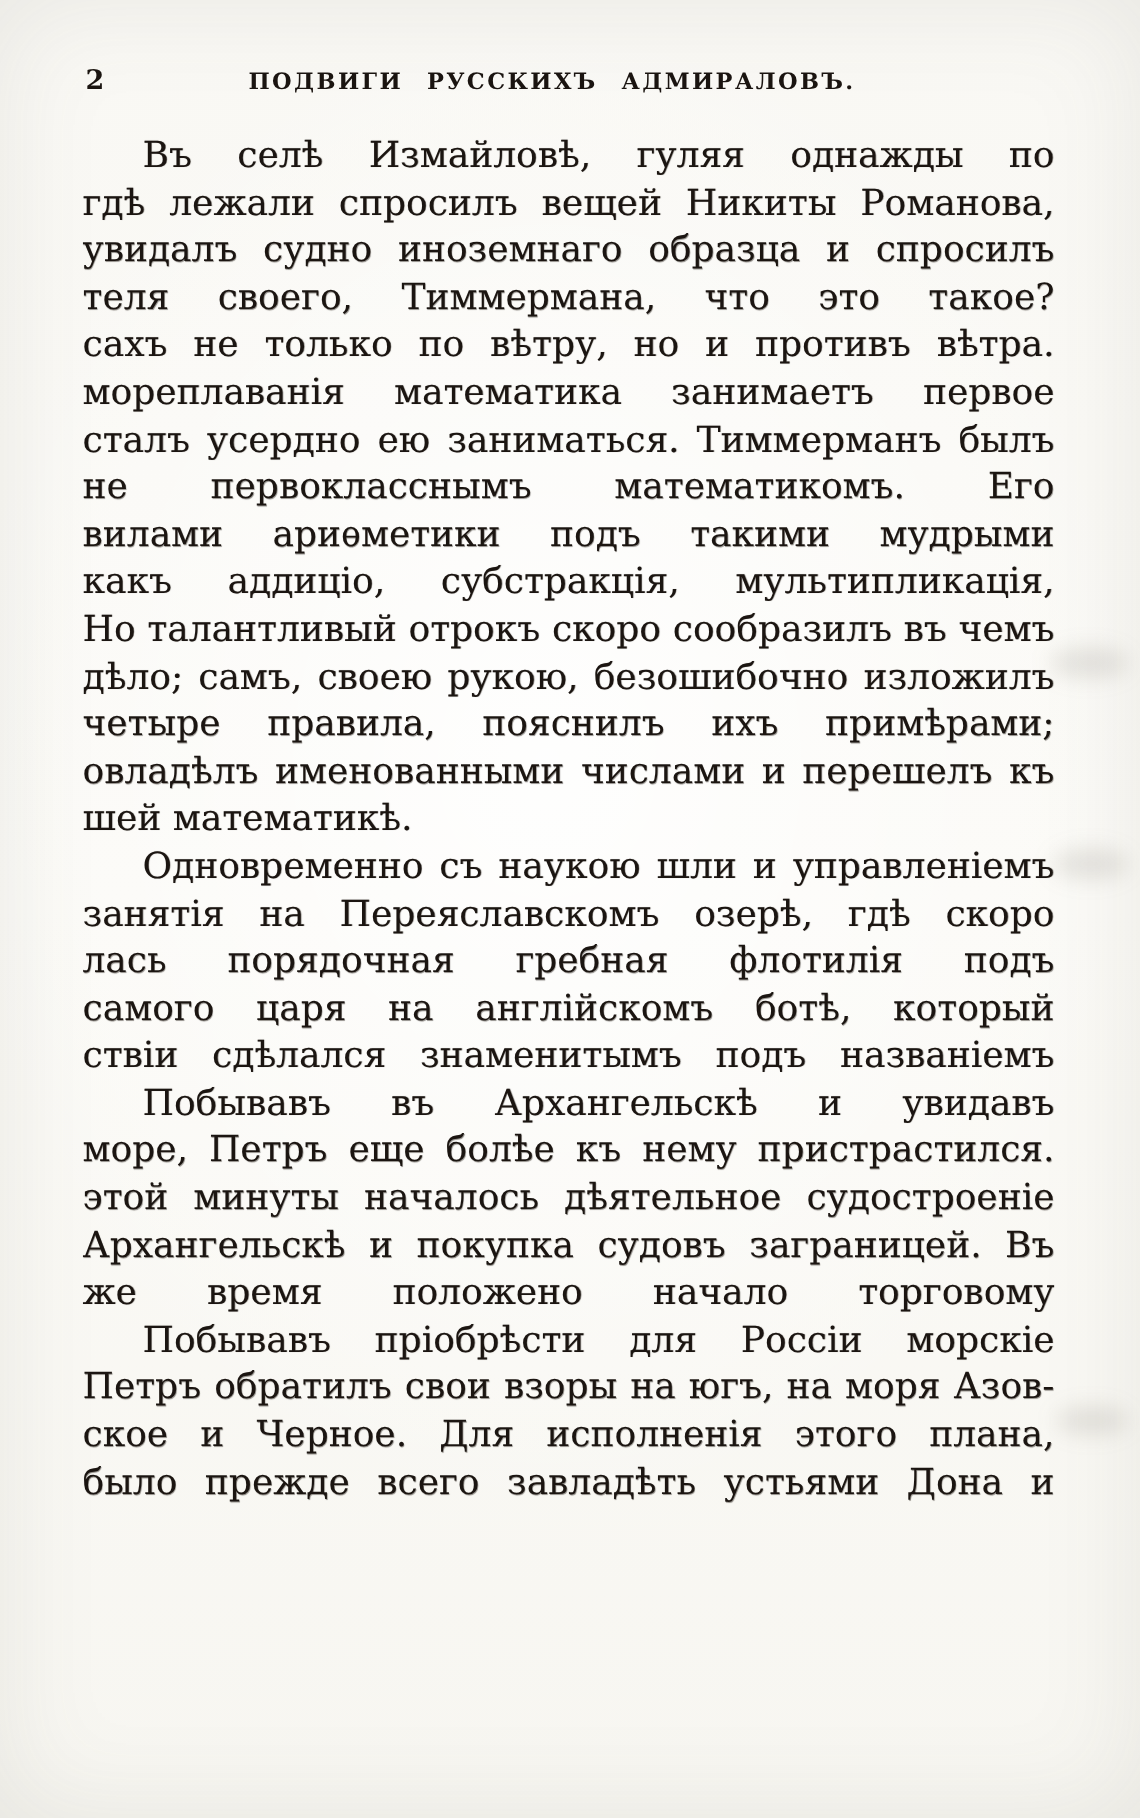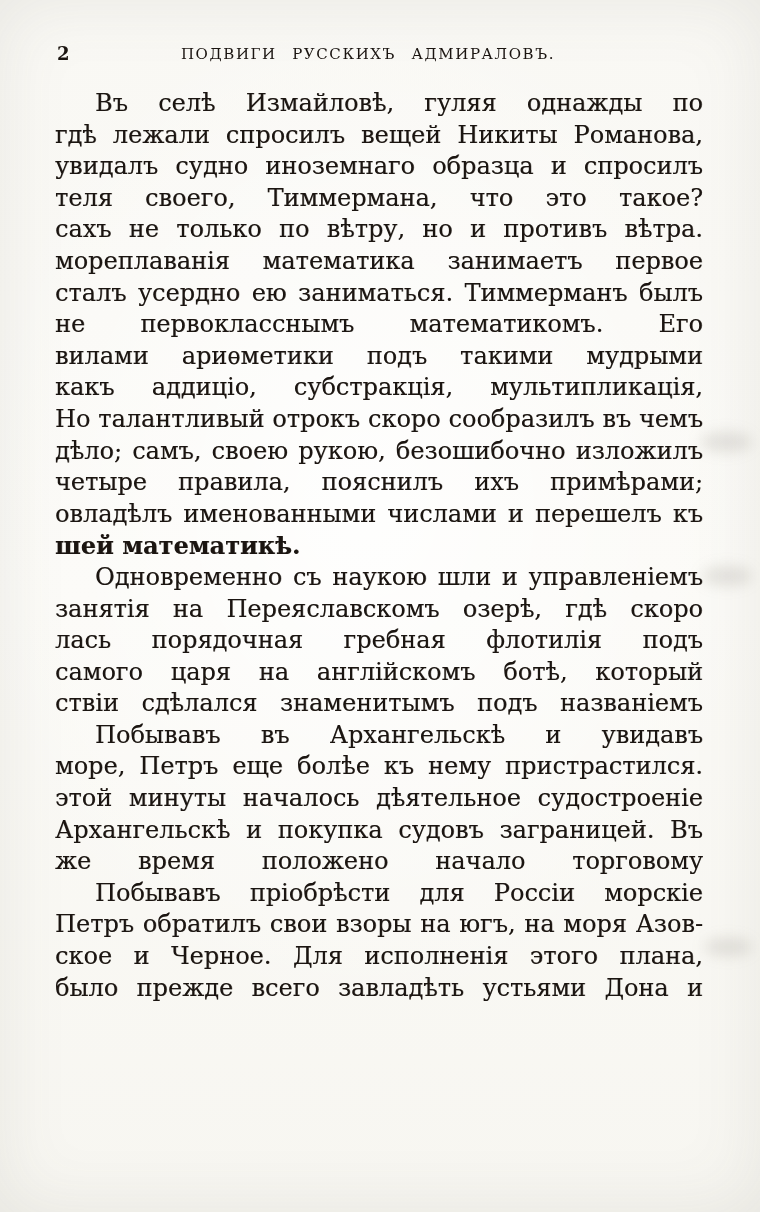--- a/index.html
+++ b/index.html
@@ -44,21 +44,21 @@
     font-weight: bold;
     letter-spacing: 0.5px;
   }
   .running-title {
     position: absolute;
     left: 0;
     right: 22px;
     top: 3px;
     text-align: center;
     font-size: 15px;
-    font-weight: normal;
+    font-weight: bold;
     letter-spacing: 1.6px;
     word-spacing: 9px;
     white-space: nowrap;
   }
   .text-block {
     position: absolute;
     top: 88px;
     left: 55px;
     right: 57px;
   }
@@ -75,21 +75,20 @@
     white-space: normal;
     overflow: hidden;
     text-shadow: 0.4px 0.4px 0.5px rgba(25, 18, 10, 0.45);
   }
   .line.first {
     text-indent: 40px;
   }
   .line.short-last {
     text-align: left;
     text-align-last: left;
-    font-weight: bold;
   }
   
   .smudge {
     position: absolute;
     background: rgba(110, 105, 95, 0.16);
     filter: blur(7px);
     border-radius: 50%;
     pointer-events: none;
   }
   .smudge.s1 { left: 700px; top: 432px; width: 52px; height: 20px; }

